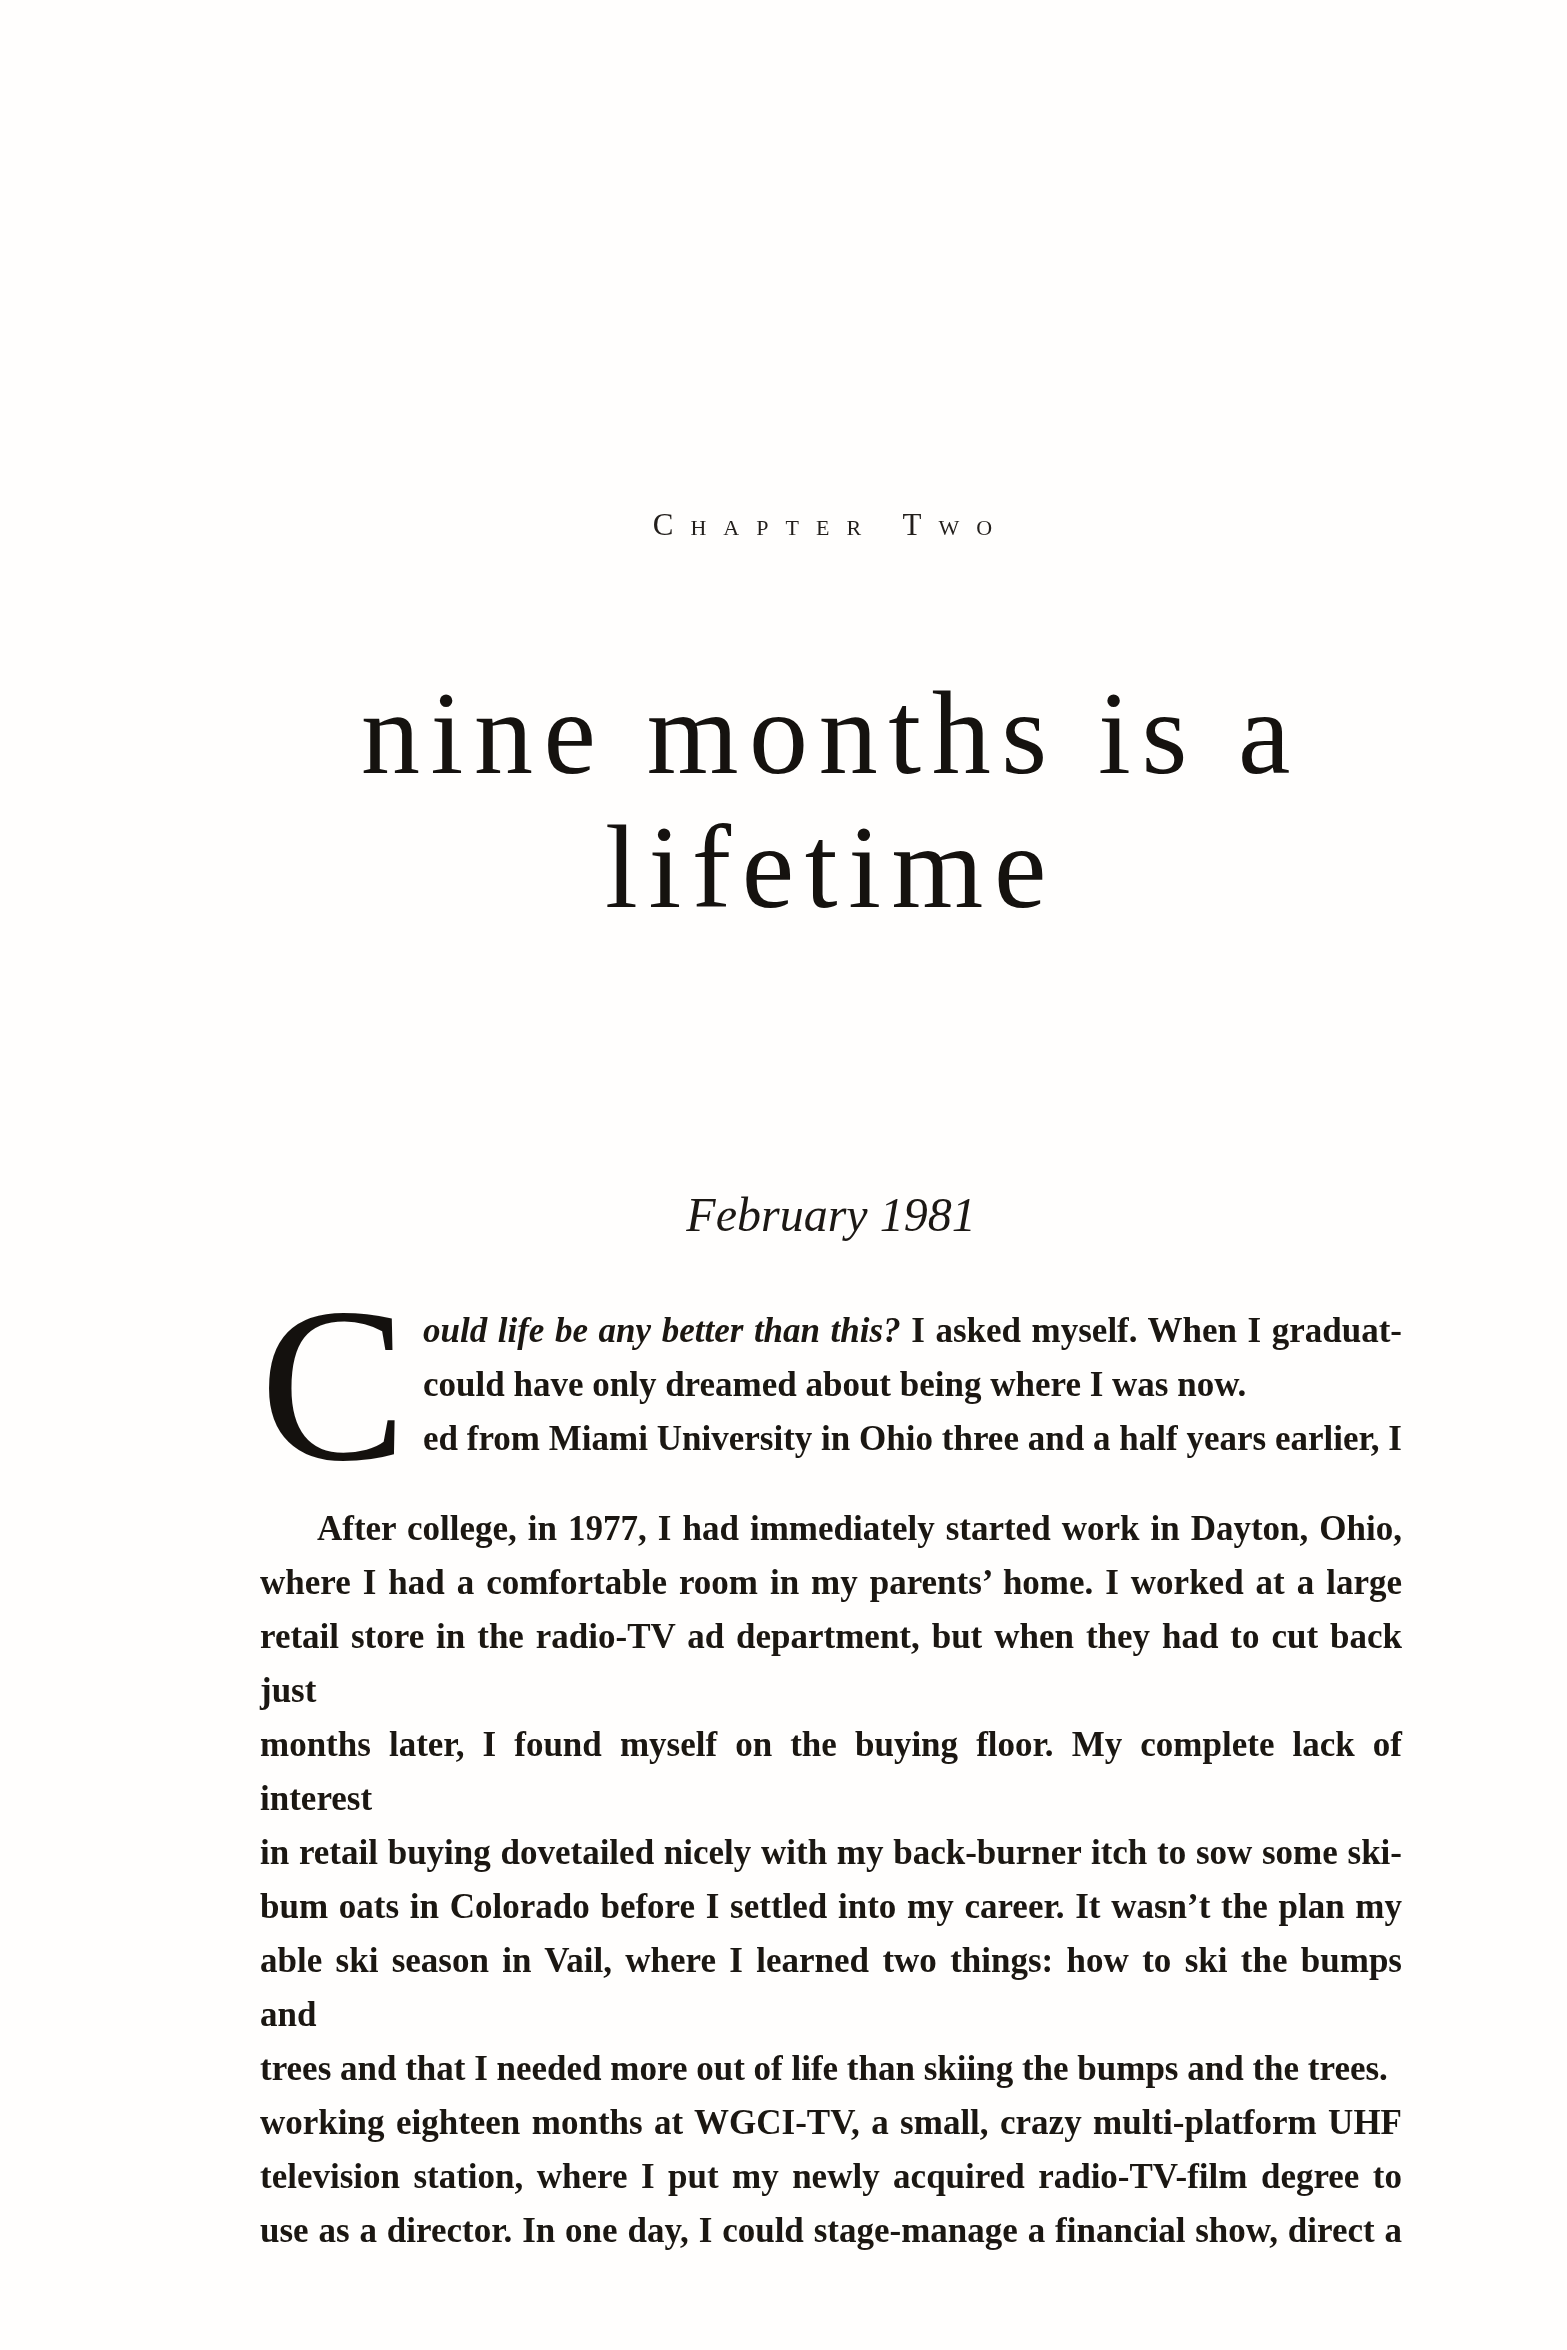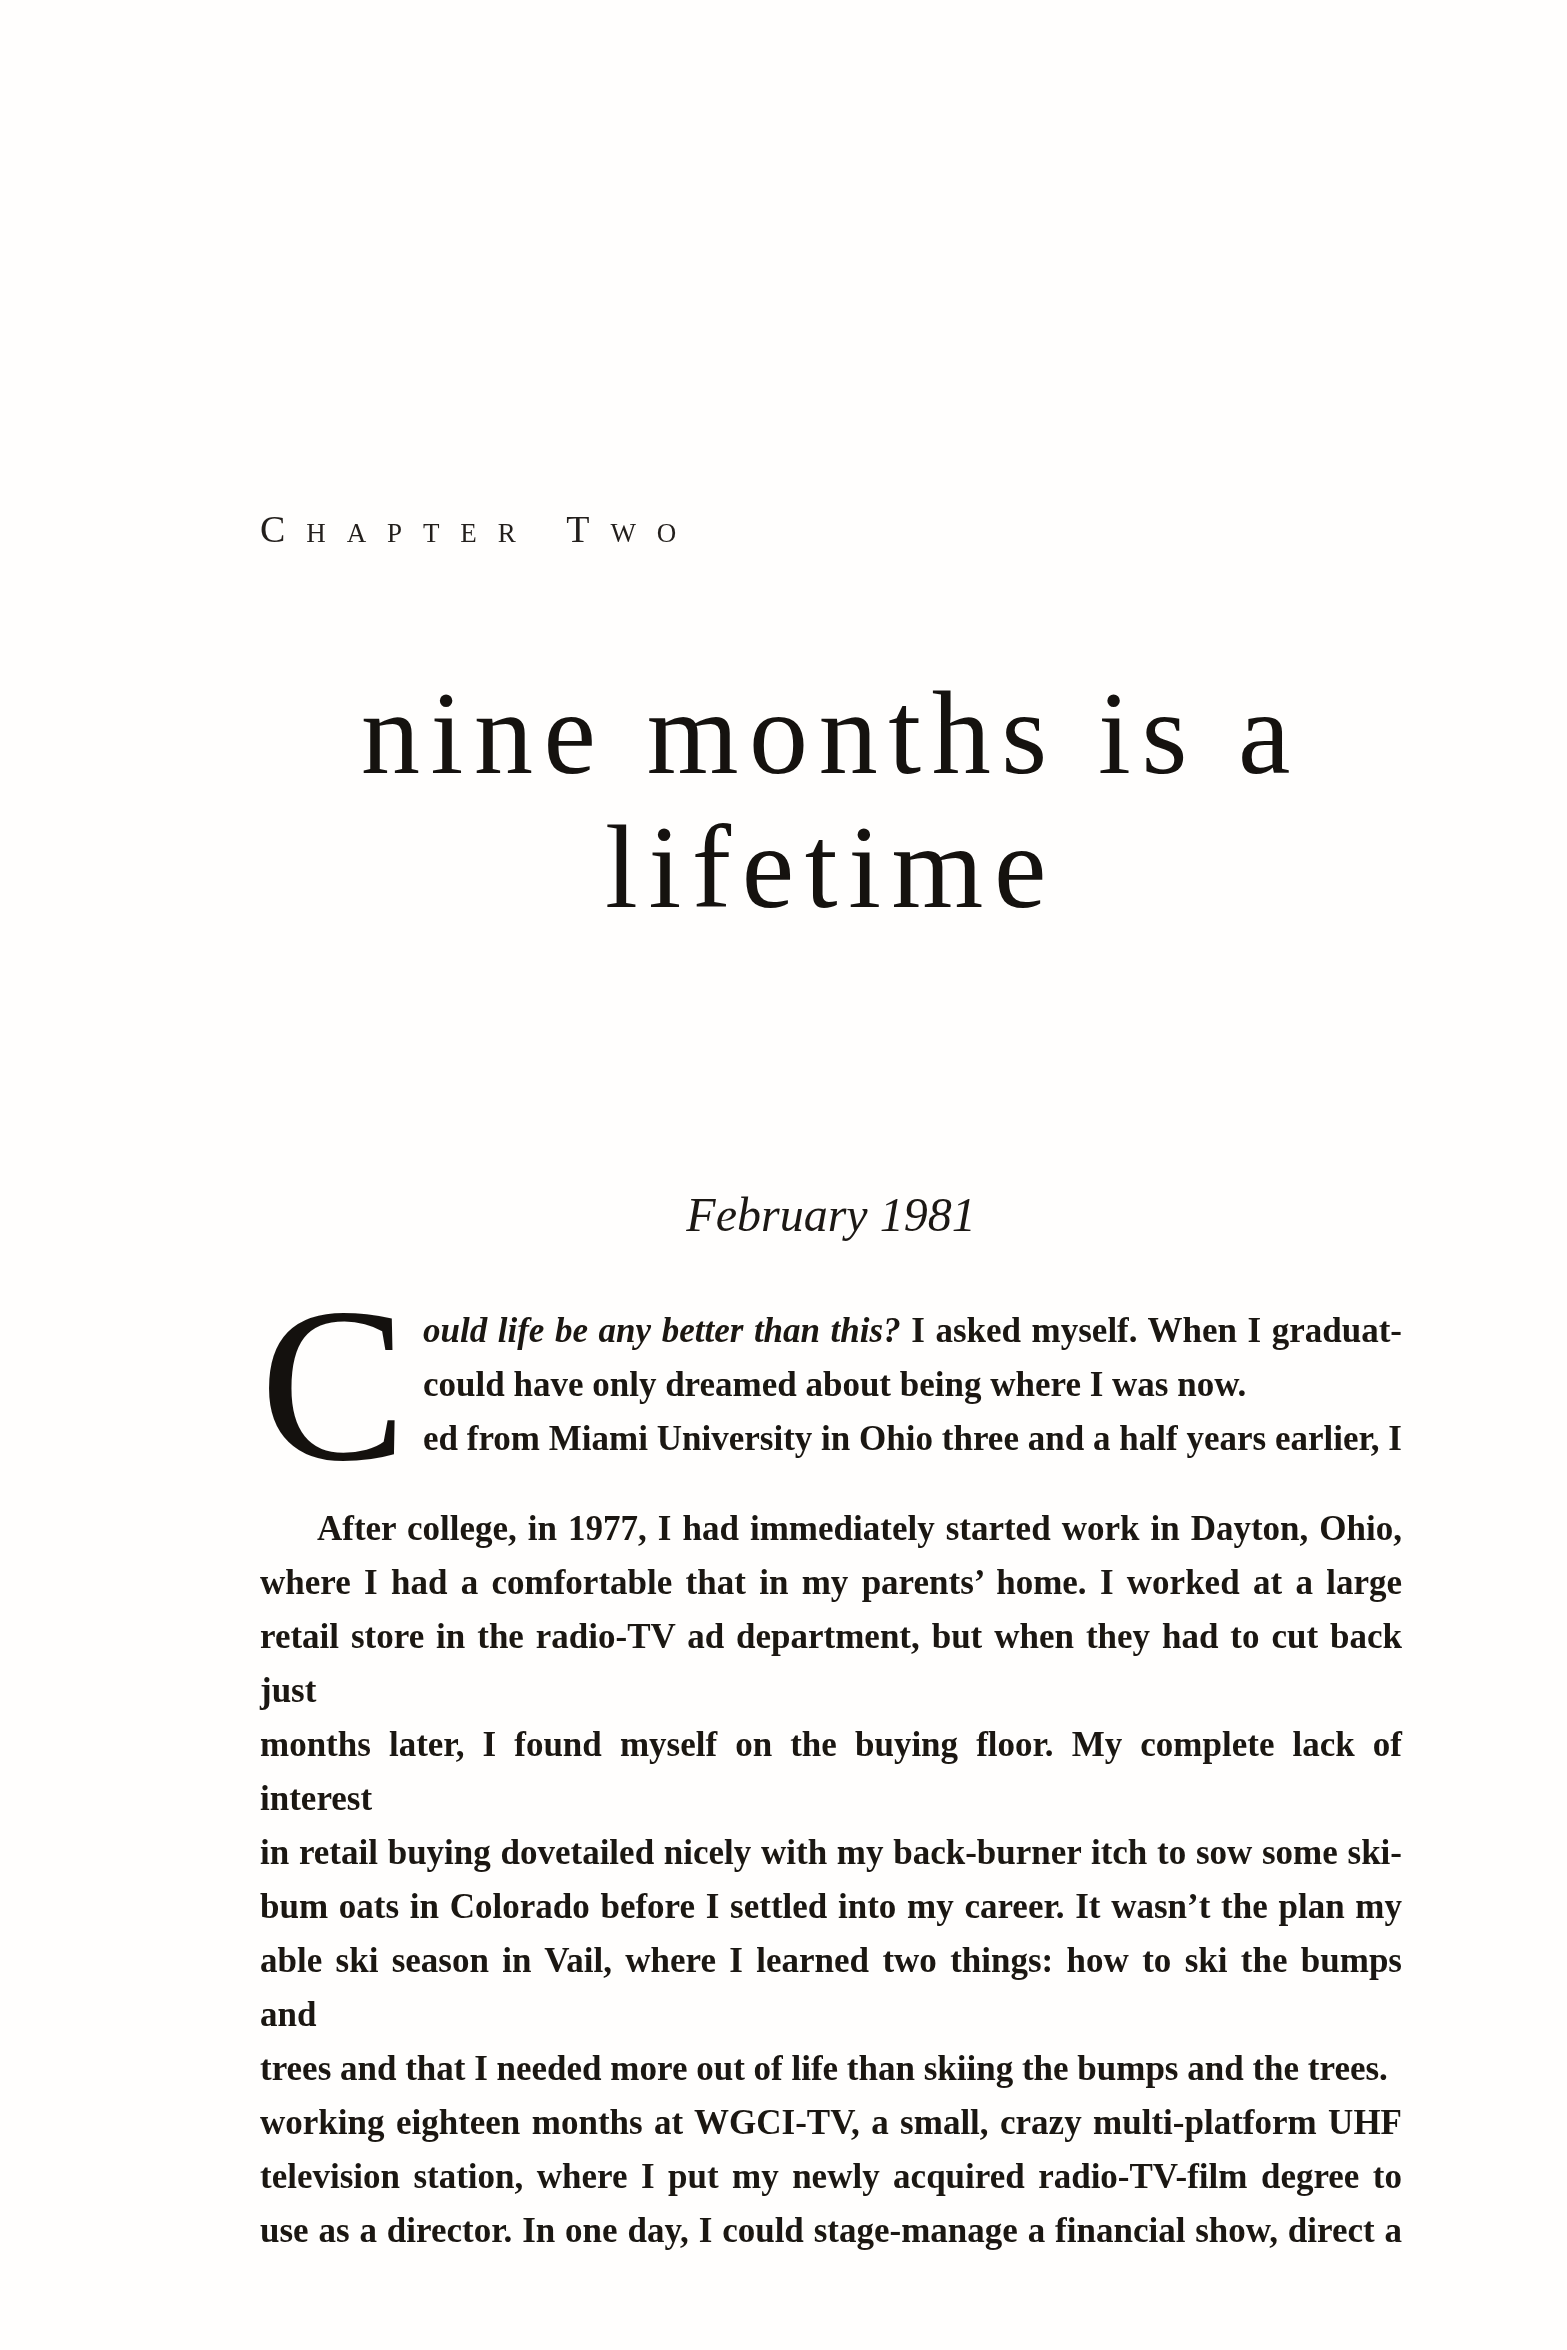--- a/index.html
+++ b/index.html
@@ -15,21 +15,22 @@
     color: #191511;
     font-family: "Liberation Serif", serif;
     overflow: hidden;
   }
   
   .chapter-heading {
     position: absolute;
     top: 507px;
     left: 260px;
     width: 1142px;
-    font-size: 38px;
+    text-align: center;
+    font-size: 31px;
     font-variant: small-caps;
     letter-spacing: 0.55em;
     color: #231f1c;
     white-space: nowrap;
   }
   
   .chapter-title {
     position: absolute;
     top: 631px;
     left: 260px;
@@ -105,21 +106,21 @@
 
   <div class="body">
       <div class="para">
         <span class="dropcap">C</span>
         <div class="bodyline just"><em>ould life be any better than this?</em> I asked myself. When I graduat-</div>
         <div class="bodyline">could have only dreamed about being where I was now.</div>
         <div class="bodyline just">ed from Miami University in Ohio three and a half years earlier, I</div>
       </div>
       <div class="para">
         <div class="bodyline just indent">After college, in 1977, I had immediately started work in Dayton, Ohio,</div>
-        <div class="bodyline just">where I had a comfortable that in my parents’ home. I worked at a large</div>
+        <div class="bodyline just">where I had a comfortable room in my parents’ home. I worked at a large</div>
         <div class="bodyline just">retail store in the radio-TV ad department, but when they had to cut back just</div>
         <div class="bodyline just">months later, I found myself on the buying floor. My complete lack of interest</div>
         <div class="bodyline just">in retail buying dovetailed nicely with my back-burner itch to sow some ski-</div>
         <div class="bodyline just">bum oats in Colorado before I settled into my career. It wasn’t the plan my</div>
         <div class="bodyline just">able ski season in Vail, where I learned two things: how to ski the bumps and</div>
         <div class="bodyline">trees and that I needed more out of life than skiing the bumps and the trees.</div>
       </div>
       <div class="para">
         <div class="bodyline just">working eighteen months at WGCI-TV, a small, crazy multi-platform UHF</div>
         <div class="bodyline just">television station, where I put my newly acquired radio-TV-film degree to</div>

